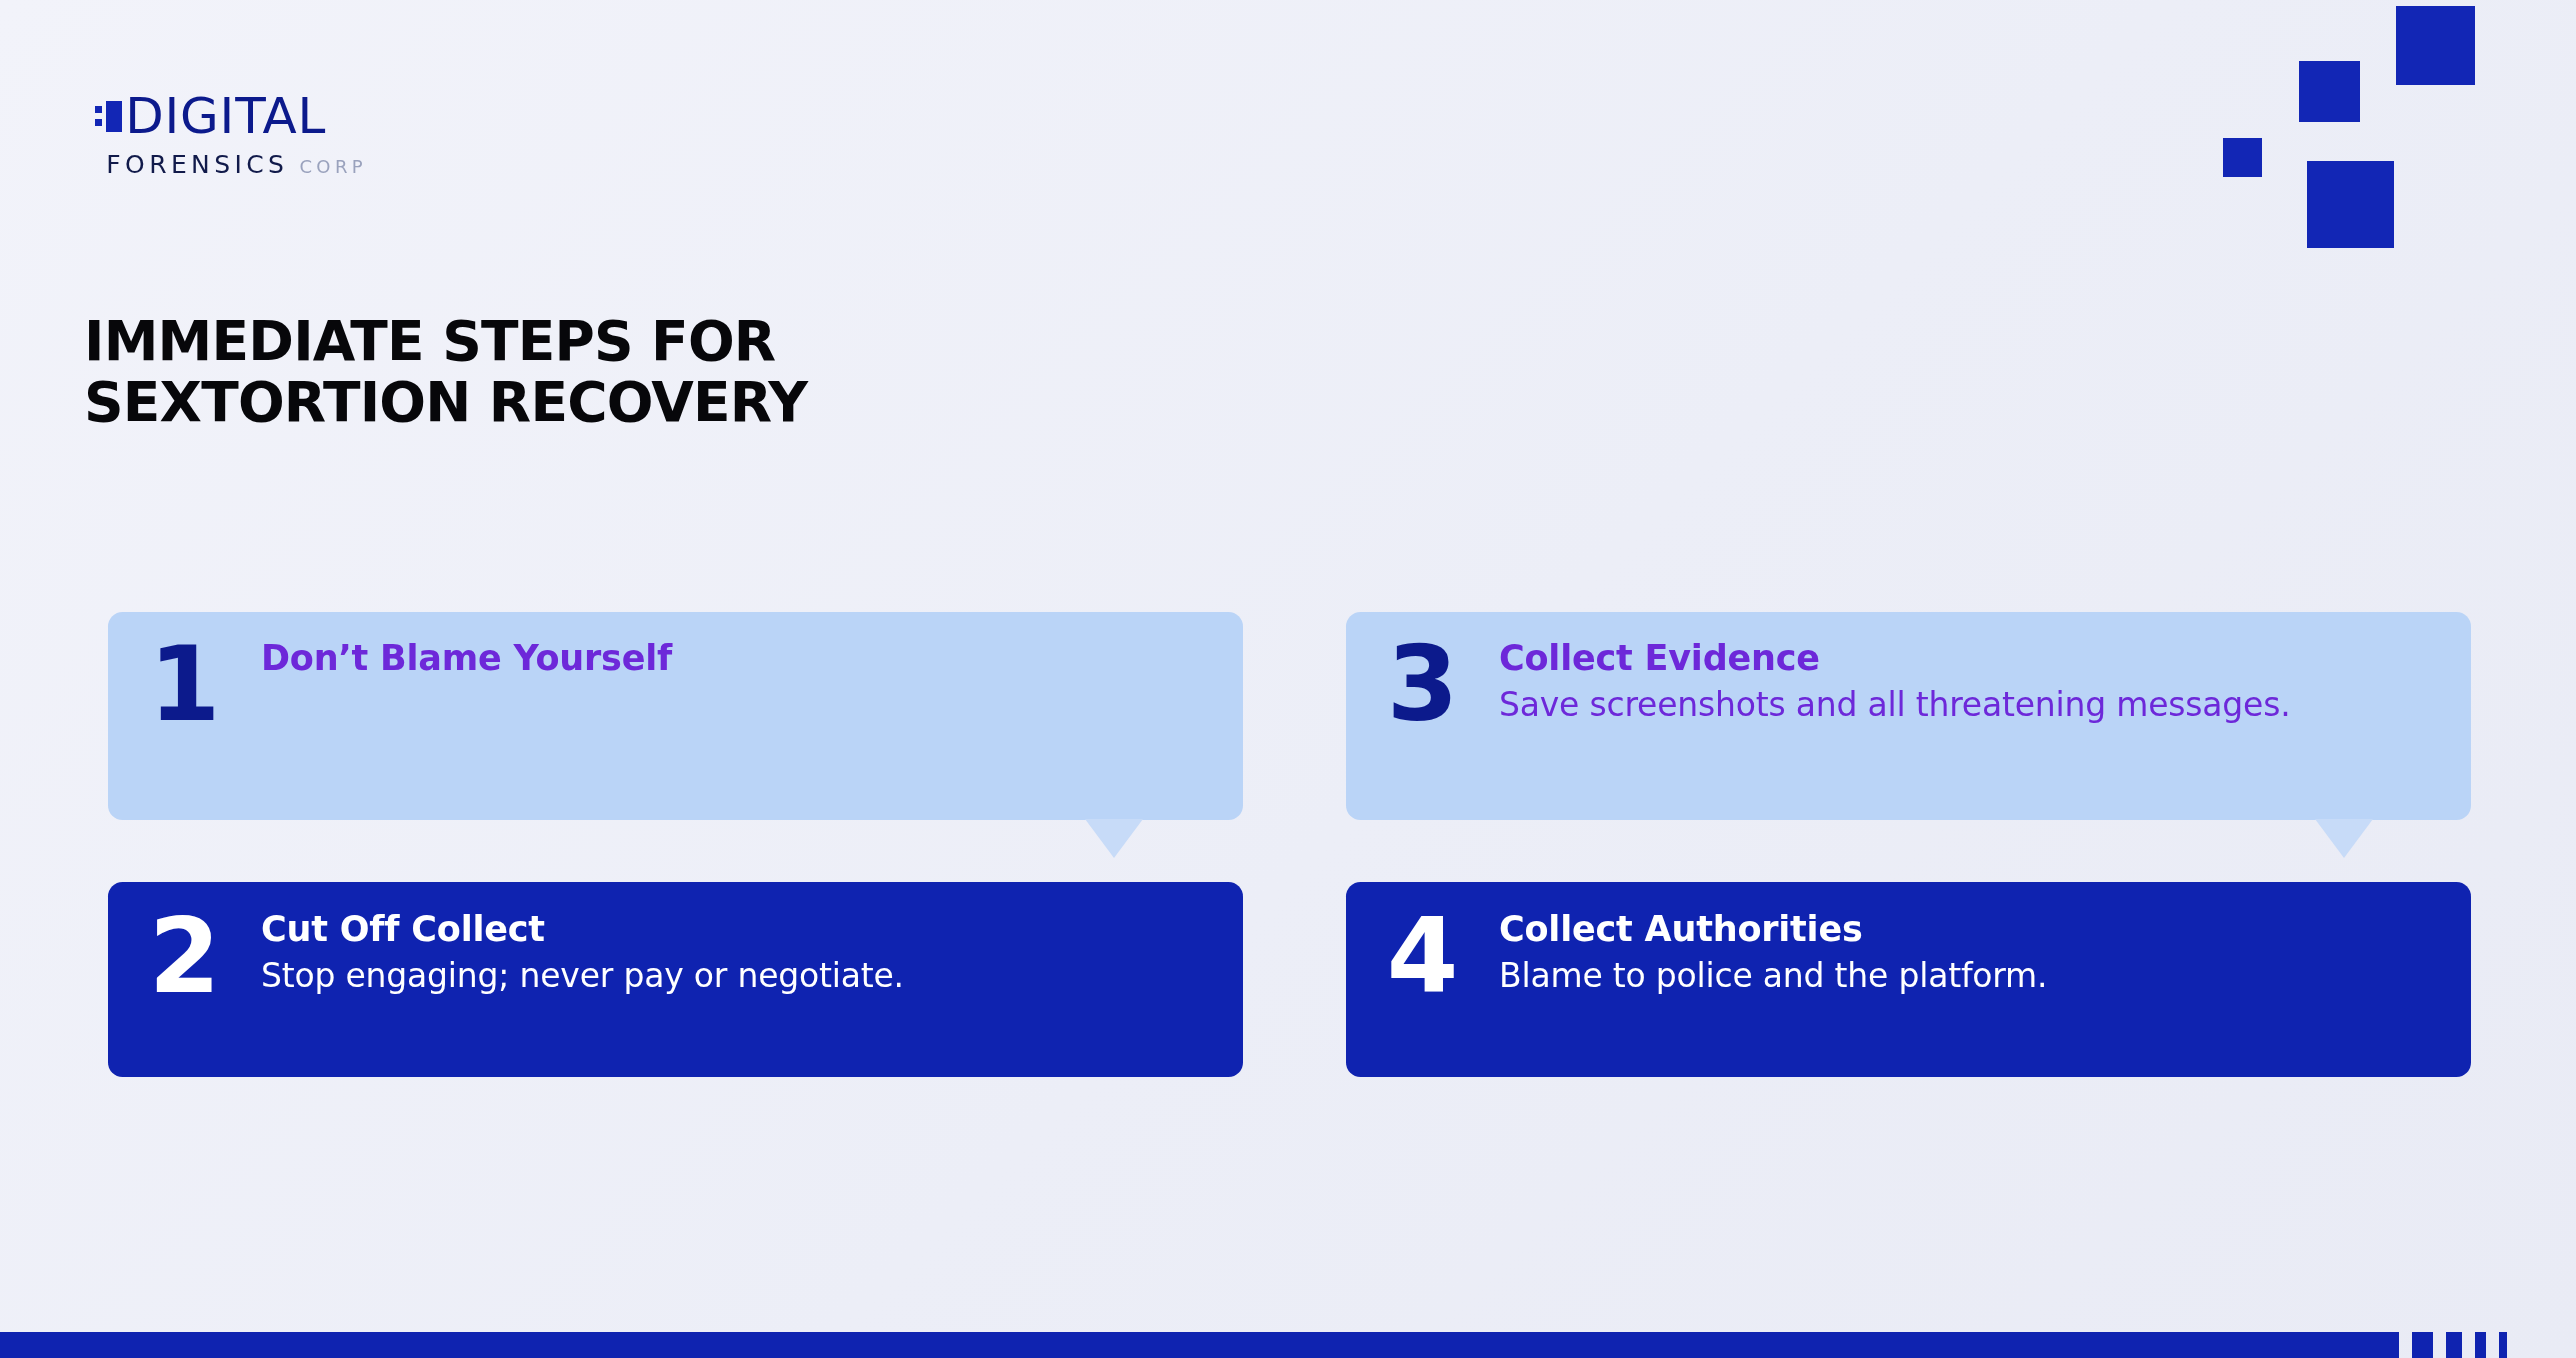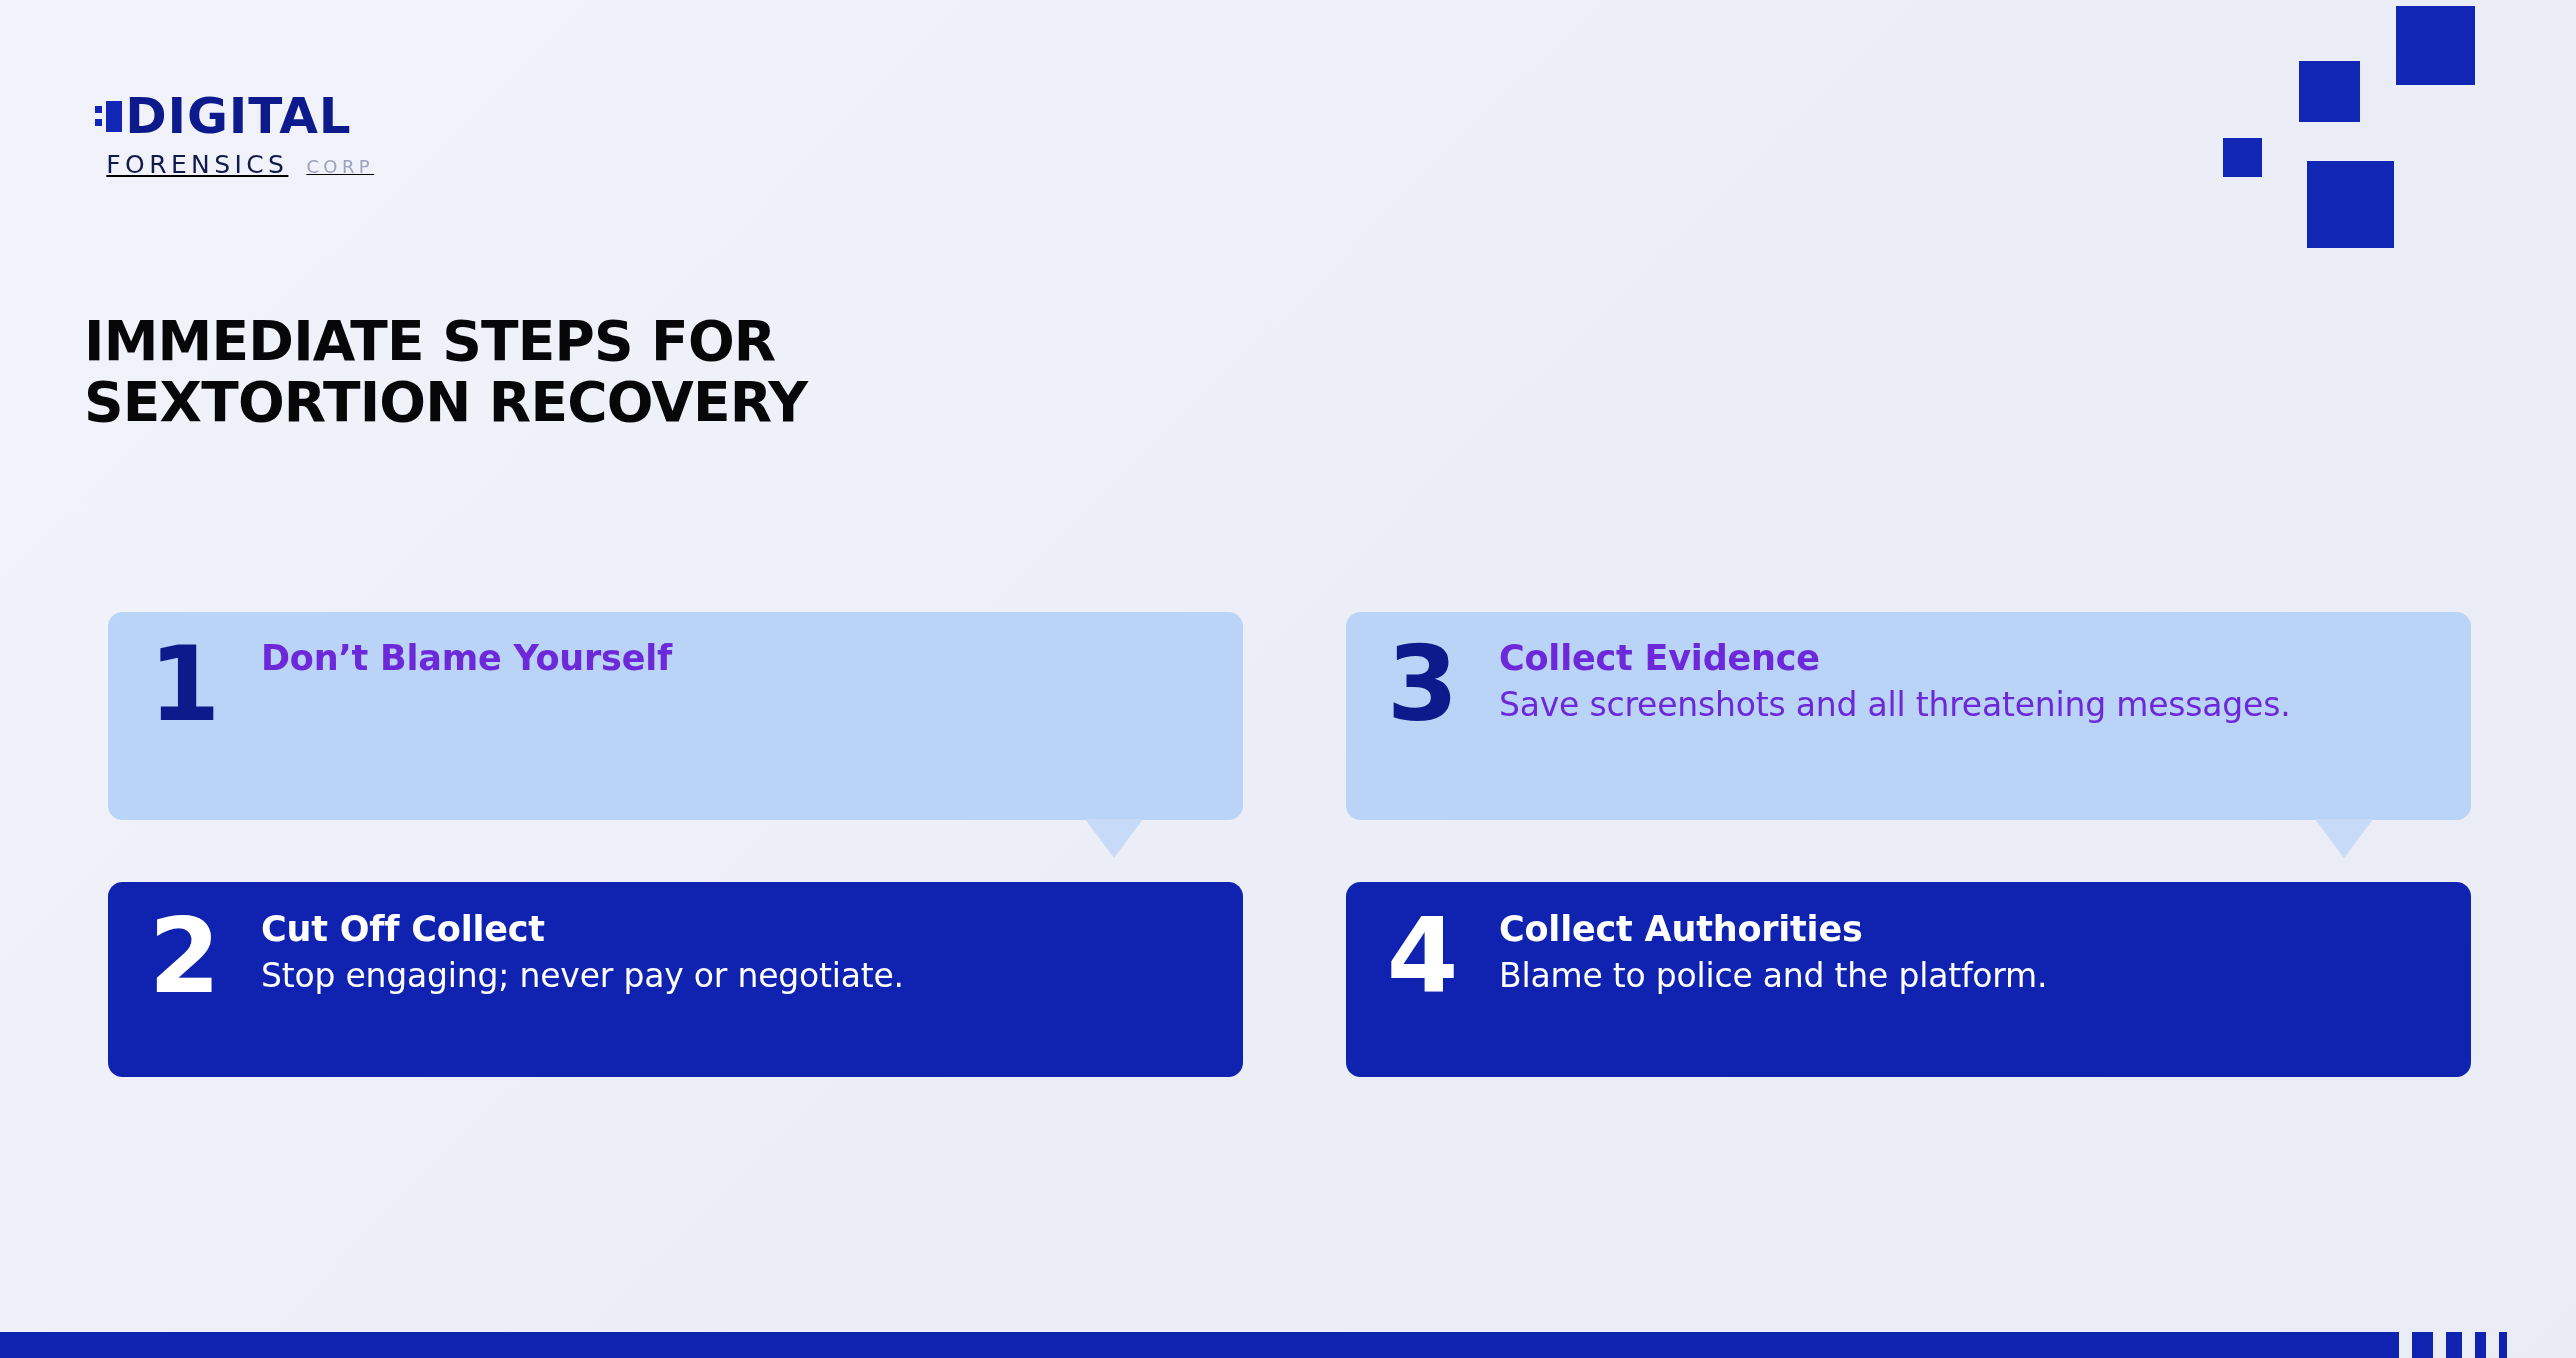--- a/index.html
+++ b/index.html
@@ -42,33 +42,32 @@
   .logo-mark i {
     position: absolute;
     background: #1226b5;
     display: block;
   }
   .lm1 { width: 7.2px;  height: 7.2px;  left: 0px;  top: 11.3px; }
   .lm2 { width: 7.2px;  height: 7.2px;  left: 0px;  top: 24px; }
   .lm3 { width: 16px; height: 31px; left: 10.5px; top: 5.6px; }
   .logo-word {
     font-family: "DejaVu Sans", sans-serif;
-    font-weight: 700;
+    font-weight: 400;
     font-size: 50px;
     letter-spacing: 0.8px;
     color: #0c1a8c;
     line-height: 1;
   }
   .logo-bottom {
     display: flex;
     align-items: baseline;
-    gap: 18px;
+    gap: 11px;
     margin-top: 4.8px;
     padding-left: 11.3px;
-    text-decoration: underline;
   }
   .logo-sub {
     font-family: "DejaVu Sans", sans-serif;
     font-weight: 400;
     font-size: 25px;
     letter-spacing: 4.4px;
     color: #111a4a;
   }
   .logo-sub2 {
     font-family: "DejaVu Sans", sans-serif;

